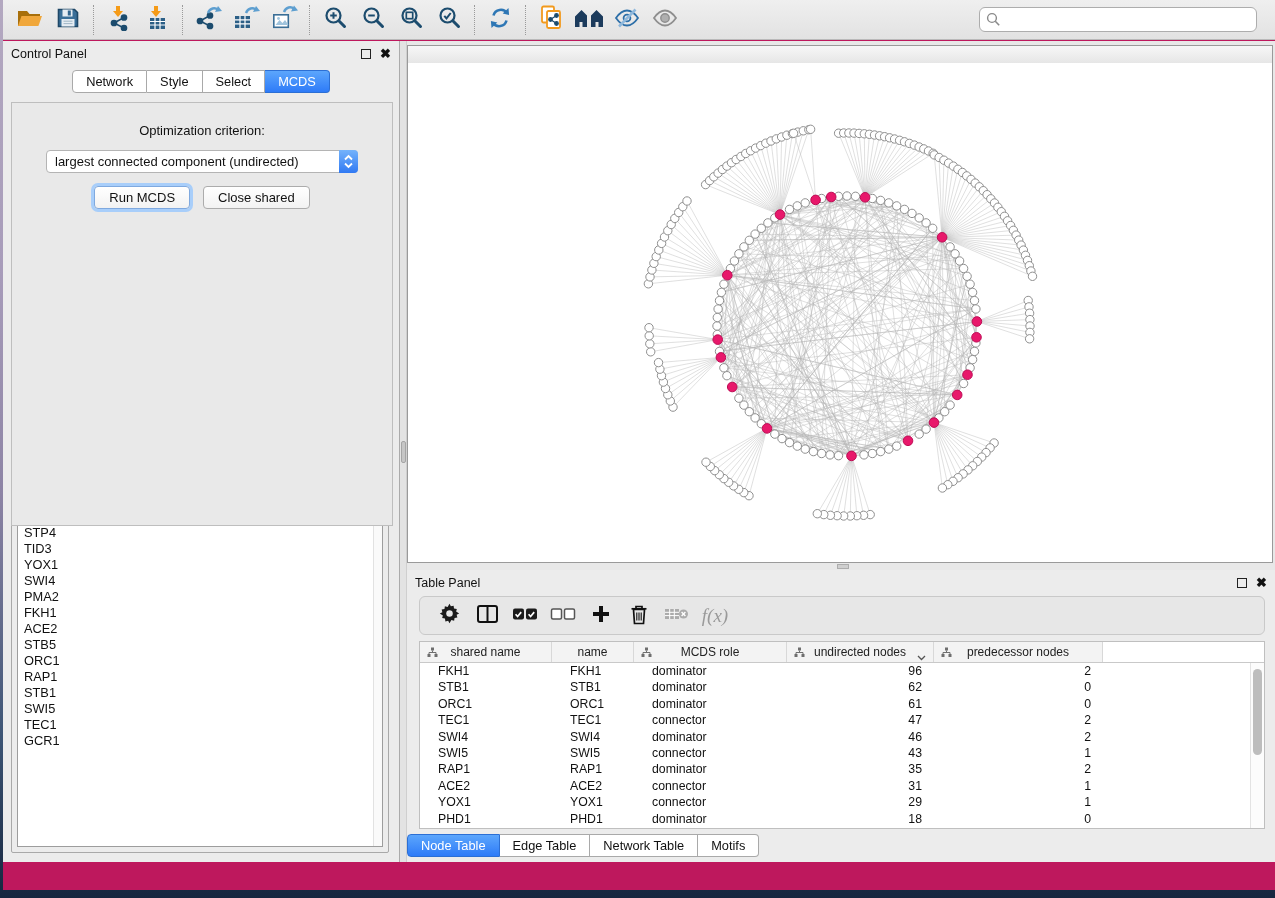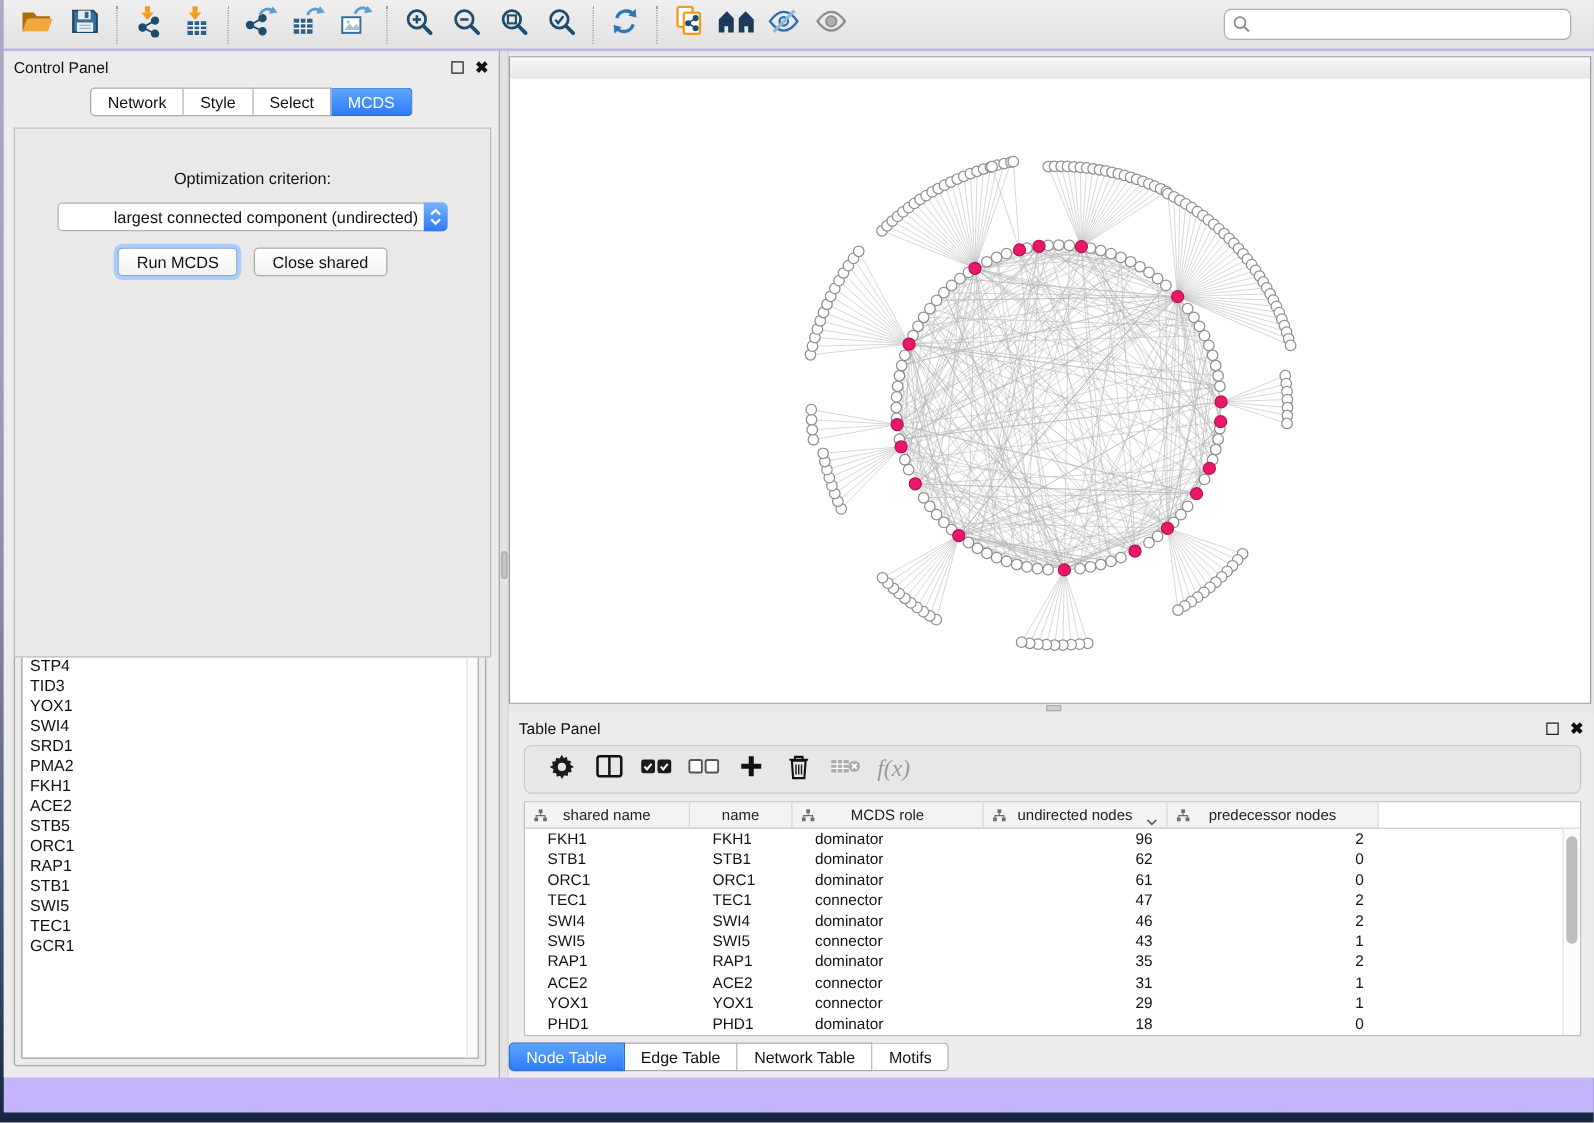--- a/index.html
+++ b/index.html
@@ -1,21 +1,21 @@
 <!DOCTYPE html>
 <html><head>
 <meta charset="utf-8">
 <style>
   * { margin:0; padding:0; box-sizing:border-box; }
   html,body { width:1275px; height:898px; overflow:hidden; }
   body {
     font-family:"Liberation Sans", sans-serif;
     background:linear-gradient(180deg,#b3a8c0 0%,#a89cba 30%,#8d84a5 55%,#3d5575 82%,#16263f 100%);
   }
-  .app { position:absolute; left:3px; top:0; width:1272px; height:890px; background:#c4b5fd; }
+  .app { position:absolute; left:3px; top:0; width:1272px; height:890px; background:#be185d; }
 
   
   .toolbar { position:absolute; left:0; top:0; width:100%; height:40px;
     background:linear-gradient(#EFEFEF,#E2E2E2); border-bottom:1px solid #B9B9B9;
     display:flex; align-items:center; padding:0 8px; }
   .tb-btn { width:38px; height:32px; display:flex; align-items:center; justify-content:center; }
   .sep { width:1px; height:30px; border-left:1px dotted #9a9a9a; margin:0 6px; }
   .search-wrap { margin-left:auto; margin-right:10px; position:relative; }
   .search-wrap input { width:278px; height:25px; border:1px solid #ADADAD; border-radius:6px;
     background:#fff; padding:0 8px 0 26px; font-size:13px; outline:none; }
@@ -39,23 +39,23 @@
   .ctab-row { display:flex; justify-content:center; position:relative; z-index:2; margin-top:3px; }
   .seg { display:flex; }
   .seg .tab { background:#fff; border:1px solid #A9A9A9; border-left:none; padding:3px 13px;
     font-size:12.8px; color:#111; white-space:nowrap; }
   .seg .tab:first-child { border-left:1px solid #A9A9A9; border-radius:4px 0 0 4px; }
   .seg .tab:last-child { border-radius:0 4px 4px 0; }
   .seg .tab.active { background:linear-gradient(#5CA6FC,#2E7BF8); border-color:#2C6FD4; color:#fff; }
 
   .mcds-panel { position:absolute; left:8px; right:6px; top:32px; height:424px;
     background:#E9E9E9; border:1px solid #BEBEBE; z-index:1; }
-  .opt-label { text-align:center; margin-top:32px; font-size:13px; color:#111; }
+  .opt-label { text-align:center; margin-top:20px; font-size:13px; color:#111; }
   .mac-select { width:312px; height:23px; margin:12px auto 0; background:#fff; border:1px solid #B4B4B4;
-    border-radius:4px; display:flex; align-items:center; position:relative;padding-left:36px; }
+    border-radius:4px; display:flex; align-items:center; position:relative; }
   .mac-select .sel-text { flex:1; font-size:13px; padding-left:8px; color:#111; white-space:nowrap; }
   .stepper { width:19px; height:23px; margin:-1px -1px 0 0; border-radius:0 4px 4px 0;
     background:linear-gradient(#74B3FB,#3079F3); display:flex; align-items:center; justify-content:center; }
   .btn-row { display:flex; justify-content:center; gap:13px; margin-top:13px; }
   .mac-btn { background:linear-gradient(#FFFFFF,#F2F2F2); border:1px solid #ACACAC; border-radius:4px;
     font-size:13px; padding:3px 14px; color:#111; }
   .mac-btn.focused { box-shadow:0 0 0 3px #A8CEFA; border-color:#7FA9DF; }
 
   .groupbox { position:absolute; left:8px; right:10px; top:411px; height:372px;
     border:1px solid #A9A9A9; border-radius:2px; }
@@ -320,21 +320,20 @@
       <div class="groupbox">
         <span class="gb-legend">MCDS result (17 nodes)</span>
         <div class="mcds-list">
           <ul id="mcds-items">
               <li>PHD1</li>
               <li>CAR1</li>
               <li>STP4</li>
               <li>TID3</li>
               <li>YOX1</li>
               <li>SWI4</li>
-              <li>SRD1</li>
               <li>PMA2</li>
               <li>FKH1</li>
               <li>ACE2</li>
               <li>STB5</li>
               <li>ORC1</li>
               <li>RAP1</li>
               <li>STB1</li>
               <li>SWI5</li>
               <li>TEC1</li>
               <li>GCR1</li>

